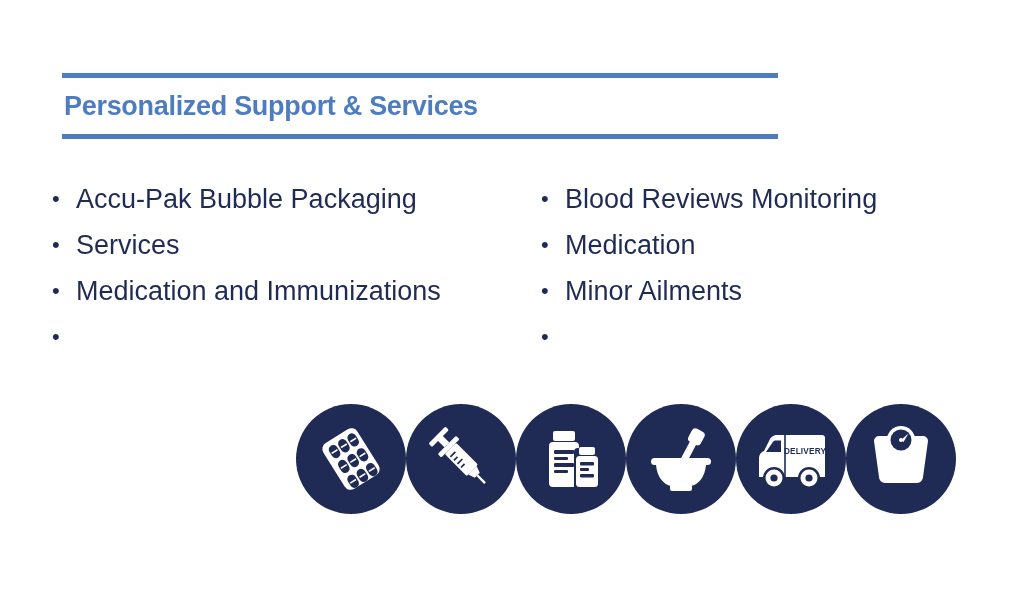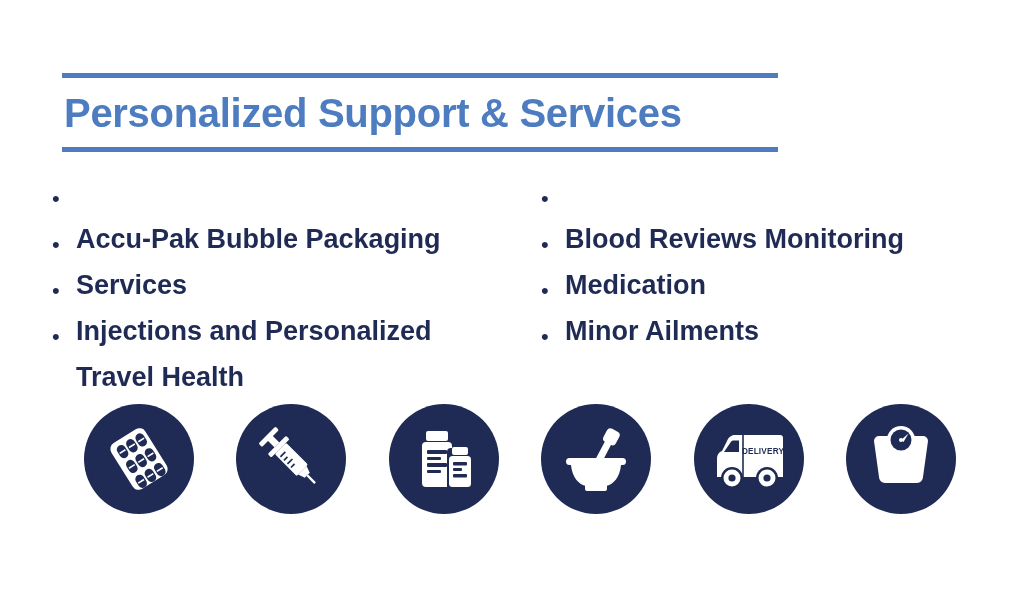--- a/index.html
+++ b/index.html
@@ -27,21 +27,21 @@
     width: 716px;
   }
 
   .rule {
     width: 100%;
     height: 5px;
     background: #4d7dc0;
   }
 
   #page-title {
-    font-size: 40px;
+    font-size: 27px;
     font-weight: bold;
     color: #4d7dc0;
     letter-spacing: -0.3px;
     line-height: 1;
     padding: 15px 2px 14px 2px;
     white-space: nowrap;
   }
 
   
   #services {
@@ -74,31 +74,31 @@
 
   .bullet {
     width: 24px;
     flex: 0 0 24px;
     text-align: left;
     font-size: 22px;
     line-height: 38px;
     color: #1f2b54;
   }
 
-  .service-label { font-weight: bold; margin-top: 40px; }
+  .service-label { font-weight: normal; }
 
   
   #icon-row {
     position: absolute;
     left: 84px;
     top: 404px;
     width: 872px;
     display: flex;
     flex-direction: row;
-    justify-content: space-between;
+    justify-content: flex-end;
   }
 
   .icon-circle {
     width: 110px;
     height: 110px;
     border-radius: 50%;
     background: #1f2b54;
     display: flex;
     align-items: center;
     justify-content: center;
@@ -123,25 +123,24 @@
       <div class="service-item">
         <span class="bullet">•</span>
         <span class="service-label">Accu-Pak Bubble Packaging</span>
       </div>
       <div class="service-item">
         <span class="bullet">•</span>
         <span class="service-label">Services</span>
       </div>
       <div class="service-item">
         <span class="bullet">•</span>
-        <span class="service-label">Injections and Personalized</span>
-      </div>
-      <div class="service-item">
-        <span class="bullet">•</span>
-        <span class="service-label">Travel Health</span>
+        <span class="service-label">Medication and Immunizations</span>
+      </div>
+      <div class="service-item">
+        <span class="bullet">•</span>
       </div>
     </div>
 
     <div class="service-column" id="column-right">
       <div class="service-item">
         <span class="bullet">•</span>
         <span class="service-label">Blood Reviews Monitoring</span>
       </div>
       <div class="service-item">
         <span class="bullet">•</span>

